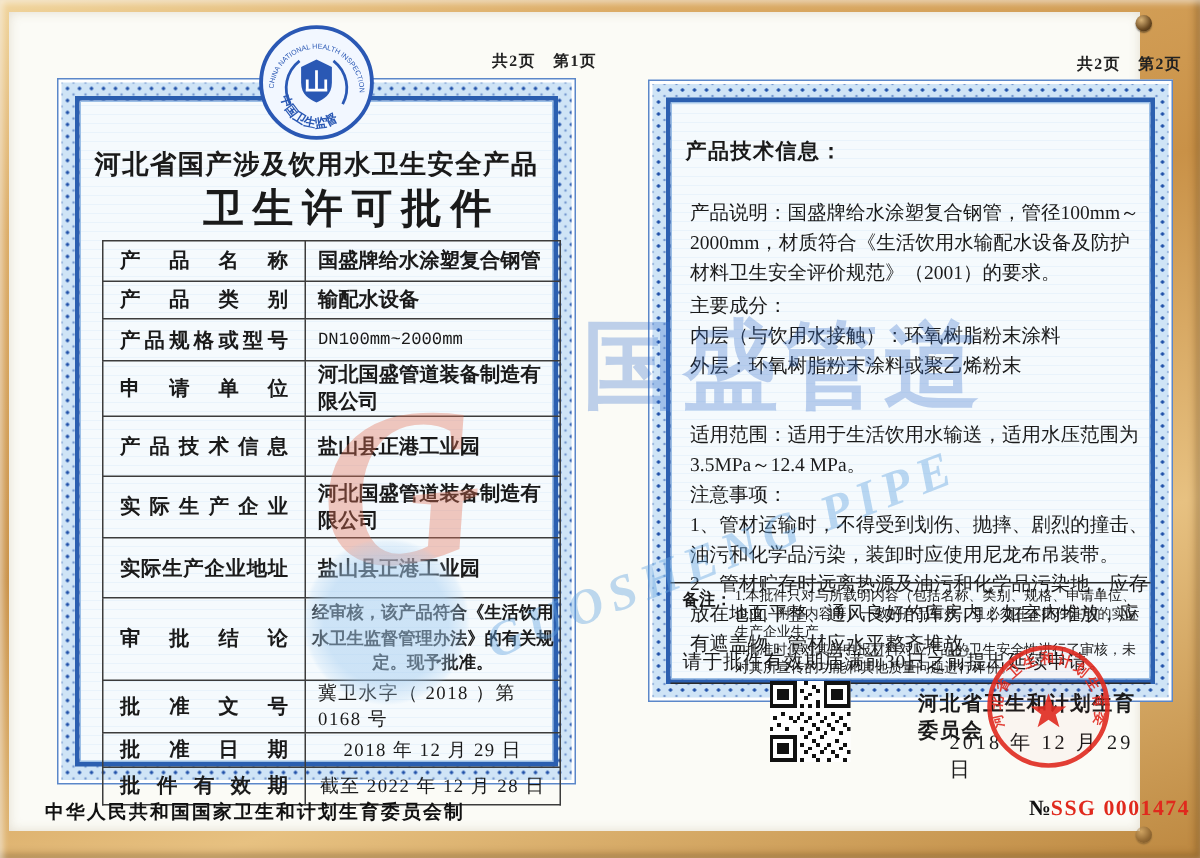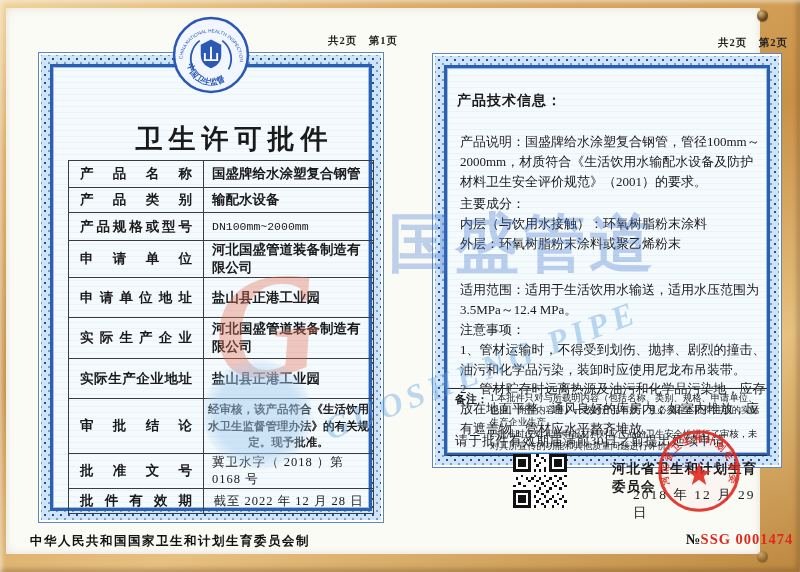--- a/index.html
+++ b/index.html
@@ -83,20 +83,21 @@
   <div class="pin" style="left:757px;top:10px;"></div>
   <div class="pin" style="left:757px;top:551px;opacity:.55;"></div>
 
   <div class="page-ind" style="left:328px;top:34px;">共2页　第1页</div>
 
   <div class="page" style="left:38px;top:52px;width:346px;height:471px;">
     <div class="bor-outer">
       <div class="bor-band">
         <div class="bor-inner">
 
+          <div class="title1">河北省国产涉及饮用水卫生安全产品</div>
           <div class="title2">卫生许可批件</div>
 
           <table class="cert">
             <tbody>
                 <tr class="r1">
               <td class="lbl">产品名称</td>
               <td class="val">国盛牌给水涂塑复合钢管</td>
                 </tr>
             <tr class="r2">
               <td class="lbl">产品类别</td>
@@ -104,38 +105,42 @@
                 </tr>
             <tr class="r3">
               <td class="lbl">产品规格或型号</td>
               <td class="val">DN100mm~2000mm</td>
                 </tr>
             <tr class="r4">
               <td class="lbl">申请单位</td>
               <td class="val">河北国盛管道装备制造有限公司</td>
                 </tr>
             <tr class="r5">
-              <td class="lbl">申请单位地址</td>
+              <td class="lbl">产品技术信息</td>
               <td class="val">盐山县正港工业园</td>
                 </tr>
             <tr class="r6">
               <td class="lbl">实际生产企业</td>
               <td class="val">河北国盛管道装备制造有限公司</td>
                 </tr>
             <tr class="r7">
               <td class="lbl">实际生产企业地址</td>
               <td class="val">盐山县正港工业园</td>
                 </tr>
             <tr class="r8">
               <td class="lbl">审批结论</td>
               <td class="val">经审核，该产品符合《生活饮用水卫生监督管理办法》的有关规定。现予批准。</td>
                 </tr>
             <tr class="r9">
               <td class="lbl">批准文号</td>
               <td class="val">冀卫水字（ 2018 ）第 0168 号</td>
+                </tr>
+            <tr class="r10">
+              <td class="lbl">批准日期</td>
+              <td class="val">2018 年 12 月 29 日</td>
                 </tr>
             <tr class="r11">
               <td class="lbl">批件有效期</td>
               <td class="val">截至 2022 年 12 月 28 日</td>
                 </tr>
           </tbody>
             </table>
 
         </div>
       </div>

